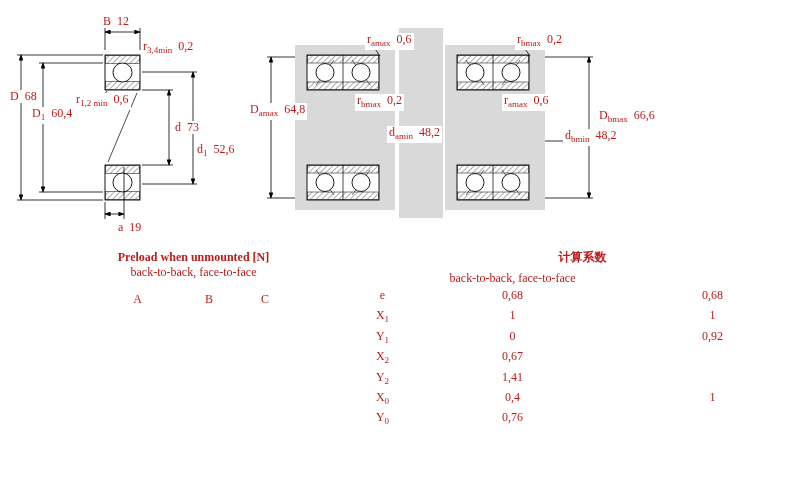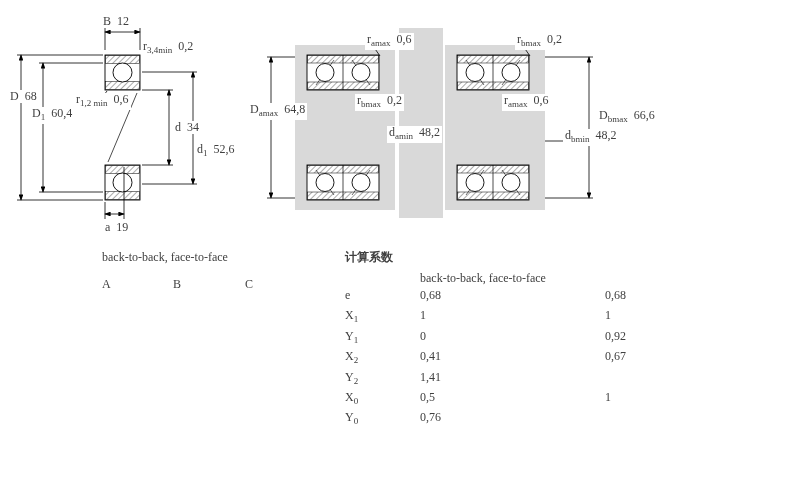--- a/index.html
+++ b/index.html
@@ -1,18 +1,18 @@
 <!DOCTYPE html>
 <html><head>
 <meta charset="utf-8">
 <style>
   *{box-sizing:border-box;margin:0;padding:0;}
   body{background:#fff;}
-  .page{position:relative;width:800px;height:500px;background:#fff;color:#404040;
-        font-family:"Liberation Serif",serif;font-size:12px;overflow:hidden;}
+  .page{position:relative;width:800px;height:500px;background:#fff;color:#b91c1c;
+        font-family:"Liberation Serif",serif;font-size:12px;overflow:hidden;text-align:center;}
   .page svg{position:absolute;left:0;top:0;}
   .dim{position:absolute;background:#fff;white-space:nowrap;padding:0 2px;line-height:13px;}
   .dim sub{font-size:9px;}
   .dim .v{margin-left:6px;}
   .tblock{position:absolute;}
   .bold{font-weight:bold;line-height:15px;}
   .subline{line-height:15px;}
   .prow{display:grid;grid-template-columns:71px 72px 40px;line-height:16px;}
   .prow.first{margin-top:11px;}
   .frow{display:grid;grid-template-columns:75px 185px 215px;line-height:16px;}
@@ -133,35 +133,36 @@
       <line x1="523" y1="46" x2="530" y2="56"></line>
       <line x1="563" y1="141" x2="545" y2="141"></line>
     </g>
   </svg>
 
   <span class="dim" style="left:101px;top:15px"><span class="b">B</span><span class="v">12</span></span>
   <span class="dim" style="left:141px;top:40px"><span class="b">r</span><sub>3,4min</sub><span class="v">0,2</span></span>
   <span class="dim" style="left:8px;top:90px"><span class="b">D</span><span class="v">68</span></span>
   <span class="dim" style="left:30px;top:107px"><span class="b">D</span><sub>1</sub><span class="v">60,4</span></span>
   <span class="dim" style="left:74px;top:93px"><span class="b">r</span><sub>1,2 min</sub><span class="v">0,6</span></span>
-  <span class="dim" style="left:173px;top:121px"><span class="b">d</span><span class="v">34</span></span>
+  <span class="dim" style="left:173px;top:121px"><span class="b">d</span><span class="v">73</span></span>
   <span class="dim" style="left:195px;top:143px"><span class="b">d</span><sub>1</sub><span class="v">52,6</span></span>
-  <span class="dim" style="left:103px;top:221px"><span class="b">a</span><span class="v">19</span></span>
+  <span class="dim" style="left:116px;top:221px"><span class="b">a</span><span class="v">19</span></span>
 
   <span class="dim" style="left:365px;top:33px"><span class="b">r</span><sub>amax</sub><span class="v">0,6</span></span>
   <span class="dim" style="left:355px;top:94px"><span class="b">r</span><sub>bmax</sub><span class="v">0,2</span></span>
   <span class="dim" style="left:248px;top:103px"><span class="b">D</span><sub>amax</sub><span class="v">64,8</span></span>
   <span class="dim" style="left:387px;top:126px"><span class="b">d</span><sub>amin</sub><span class="v">48,2</span></span>
 
   <span class="dim" style="left:515px;top:33px"><span class="b">r</span><sub>bmax</sub><span class="v">0,2</span></span>
   <span class="dim" style="left:502px;top:94px"><span class="b">r</span><sub>amax</sub><span class="v">0,6</span></span>
   <span class="dim" style="left:597px;top:109px"><span class="b">D</span><sub>bmax</sub><span class="v">66,6</span></span>
   <span class="dim" style="left:563px;top:129px"><span class="b">d</span><sub>bmin</sub><span class="v">48,2</span></span>
 
   <div class="tblock" style="left:102px;top:250px">
+    <div class="bold">Preload when unmounted [N]</div>
     <div class="subline">back-to-back, face-to-face</div>
     <div class="prow first">
       <span>A</span>
       <span>B</span>
       <span>C</span>
     </div>
   </div>
 
   <div class="tblock" style="left:345px;top:250px">
     <div class="bold">计算系数</div>
@@ -179,30 +180,29 @@
       <span>1</span>
       <span>1</span>
     </div>
     <div class="frow">
       <span class="sym"><span>Y</span><sub>1</sub></span>
       <span>0</span>
       <span>0,92</span>
     </div>
     <div class="frow">
       <span class="sym"><span>X</span><sub>2</sub></span>
-      <span>0,41</span>
       <span>0,67</span>
     </div>
     <div class="frow">
       <span class="sym"><span>Y</span><sub>2</sub></span>
       <span>1,41</span>
     </div>
     <div class="frow">
       <span class="sym"><span>X</span><sub>0</sub></span>
-      <span>0,5</span>
+      <span>0,4</span>
       <span>1</span>
     </div>
     <div class="frow">
       <span class="sym"><span>Y</span><sub>0</sub></span>
       <span>0,76</span>
     </div>
   </div>
 
 </div>
 

